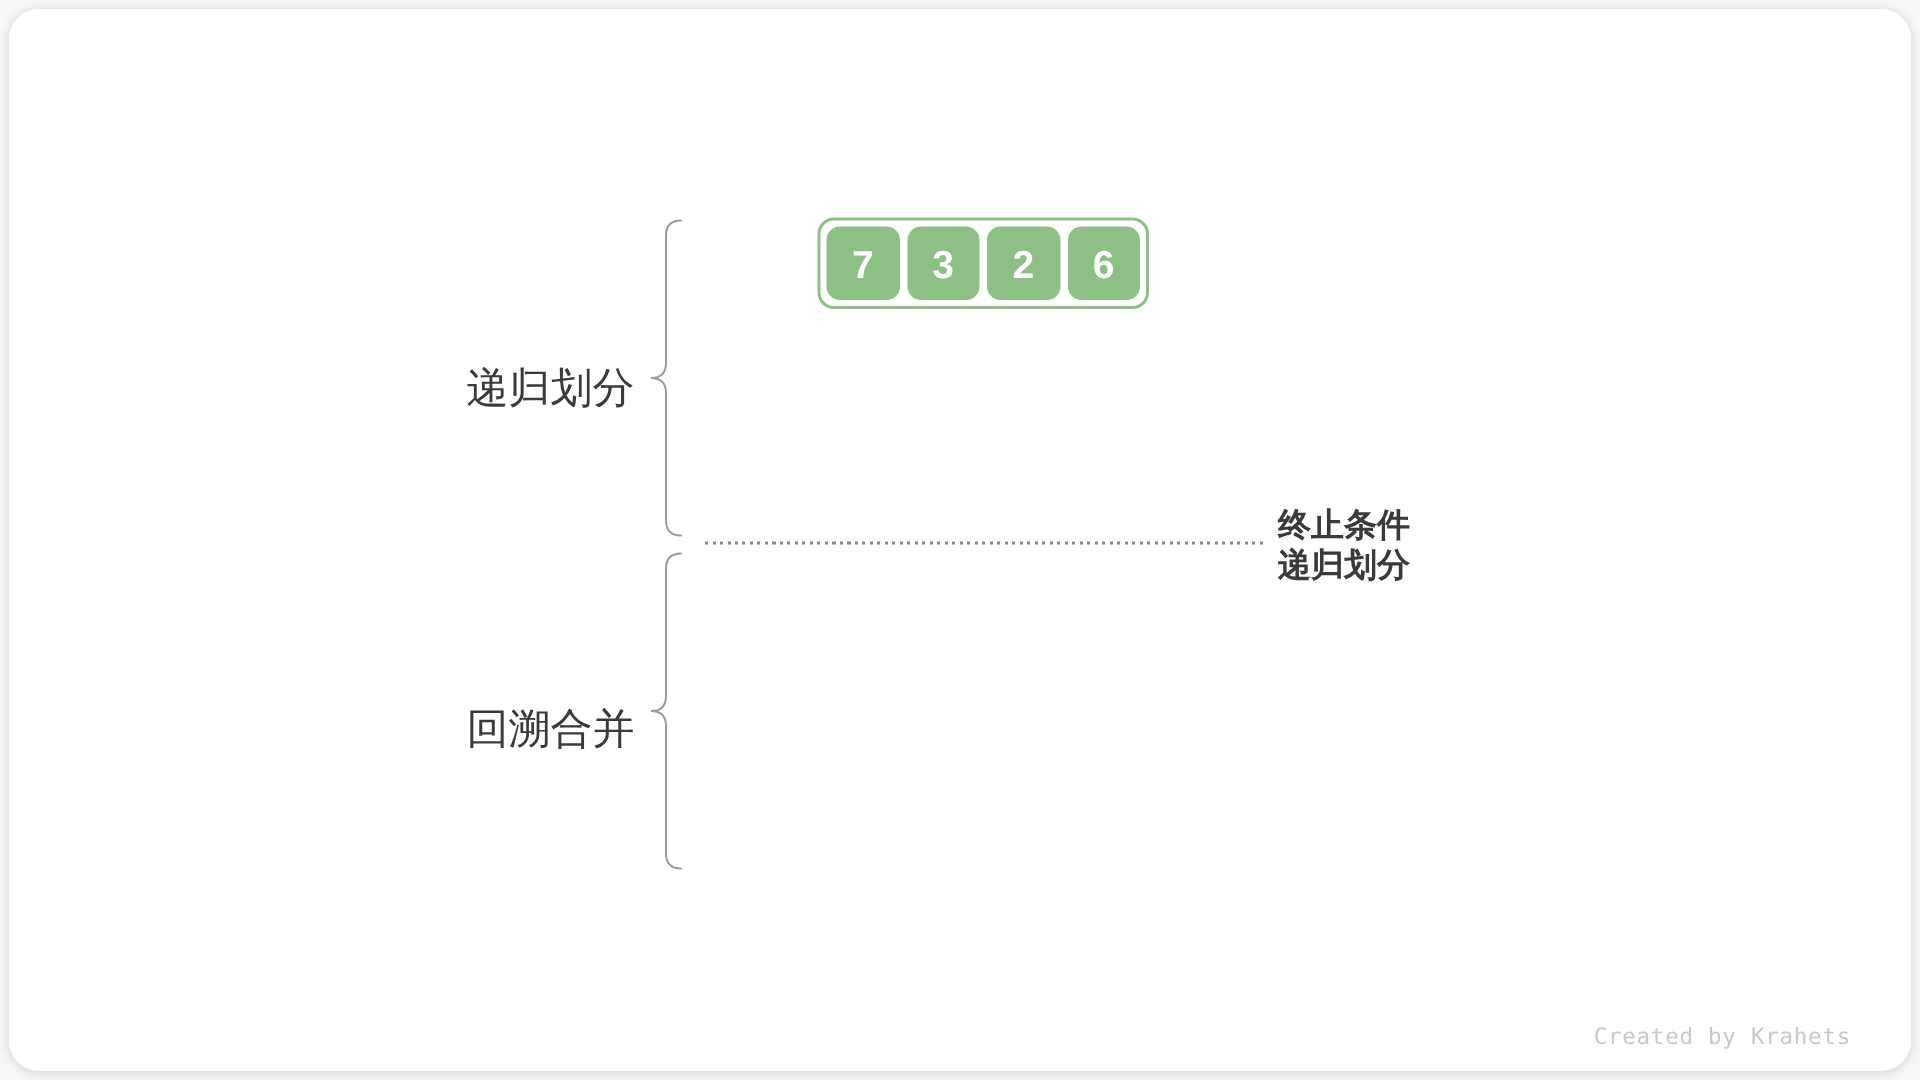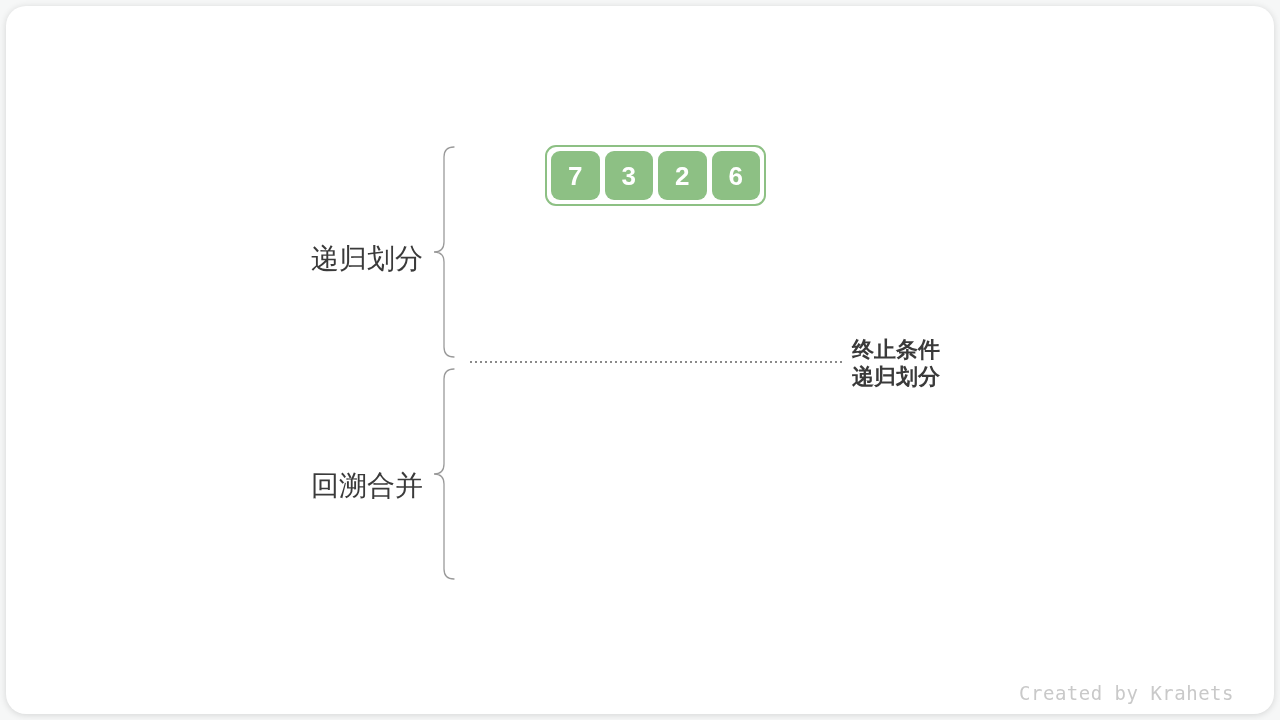--- a/index.html
+++ b/index.html
@@ -101,21 +101,21 @@
     color: var(--label-text, #3a3a3a);
     line-height: 27px;
     white-space: nowrap;
   }
   
   .watermark {
     position: absolute;
     right: 40px;
     top: 676px;
     font-family: "DejaVu Sans Mono", "Liberation Mono", monospace;
-    font-size: 19px;
+    font-size: 15px;
     color: var(--watermark-text, #c9c9c9);
     letter-spacing: 0.5px;
   }
 </style>
 </head>
 <body>
 
 <div class="stage">
   <div class="card">
 

